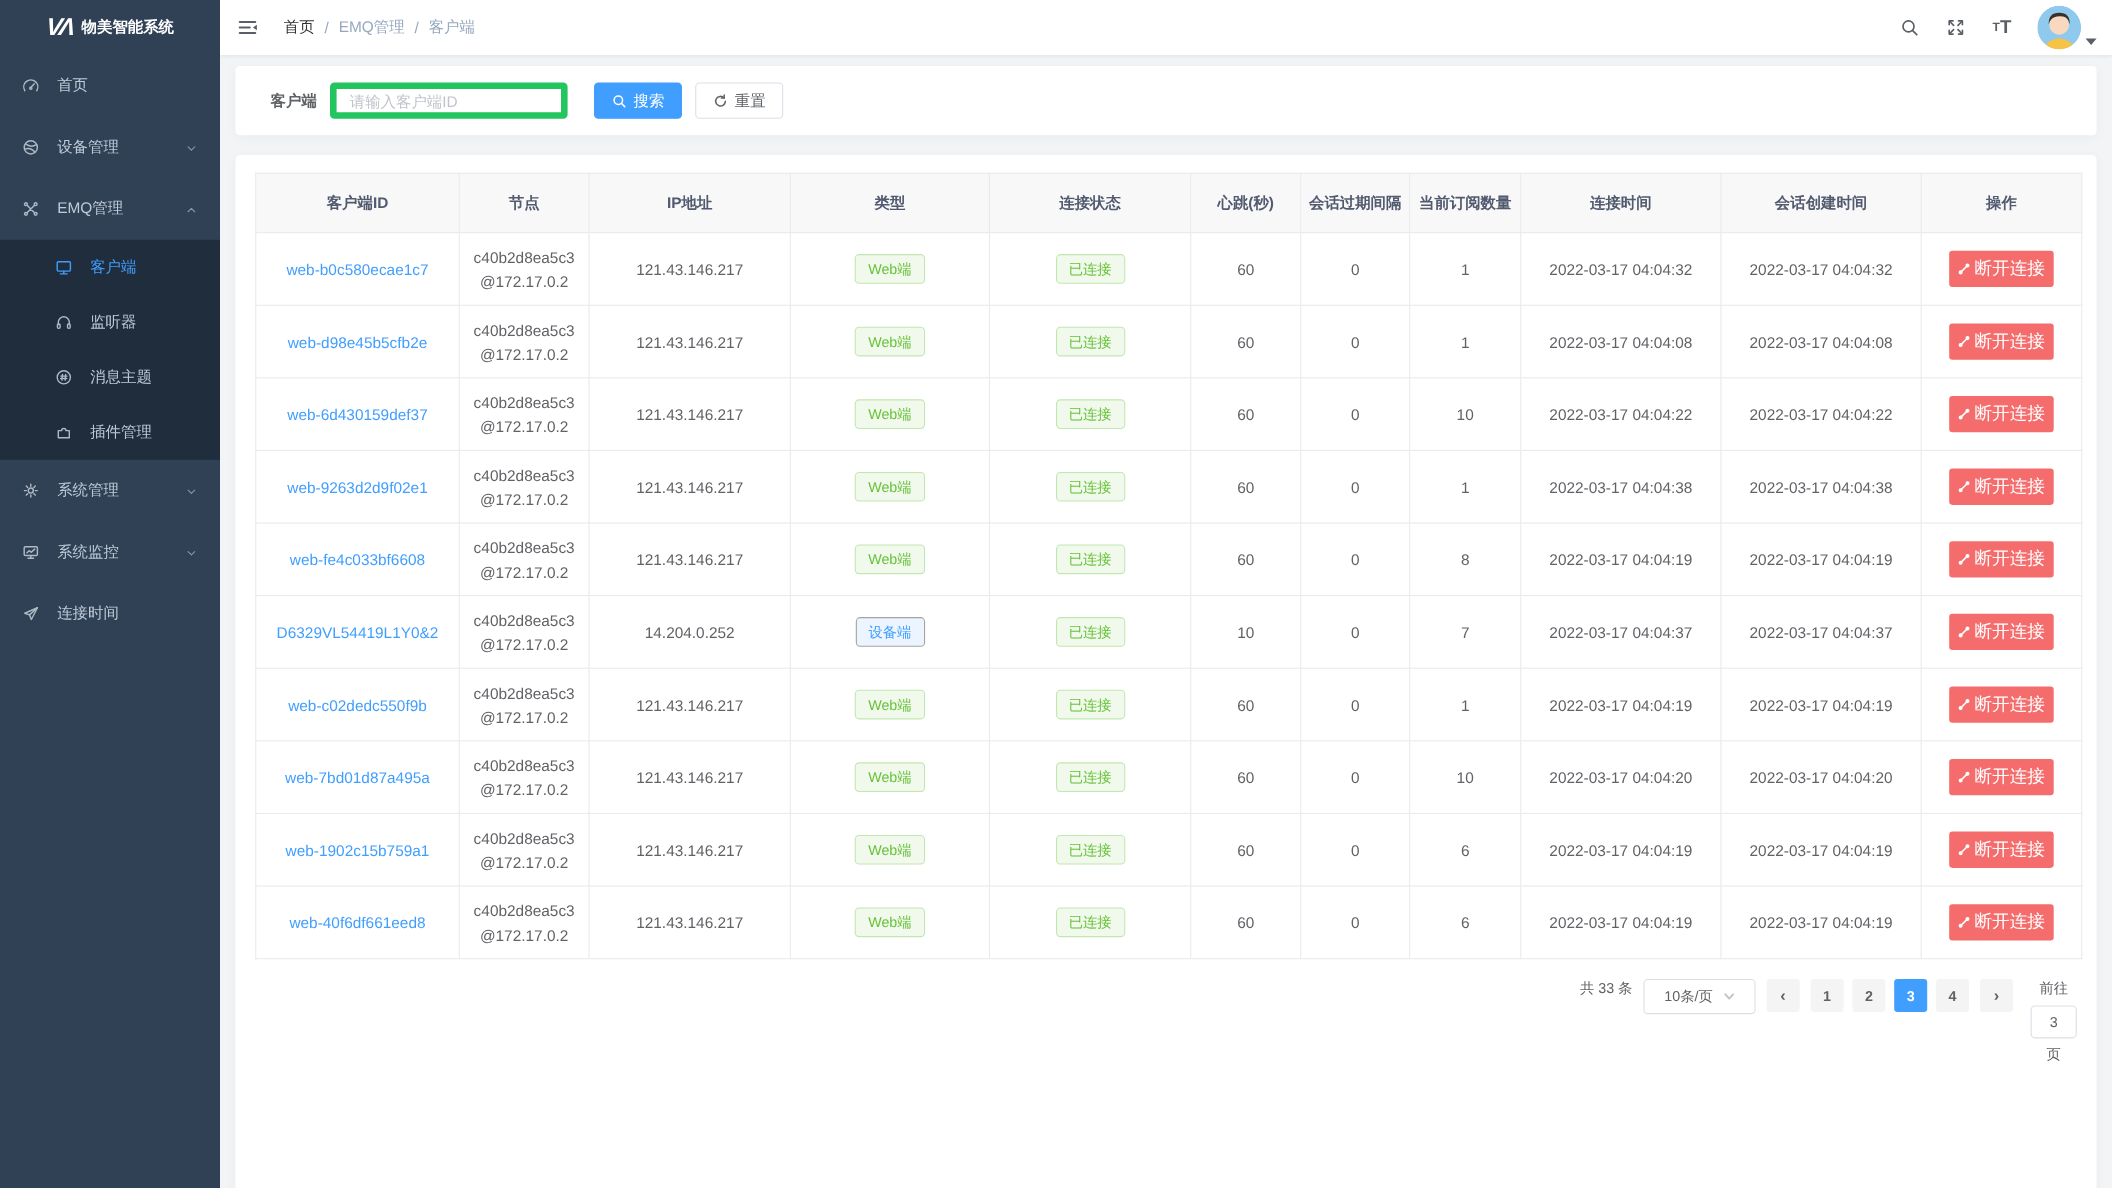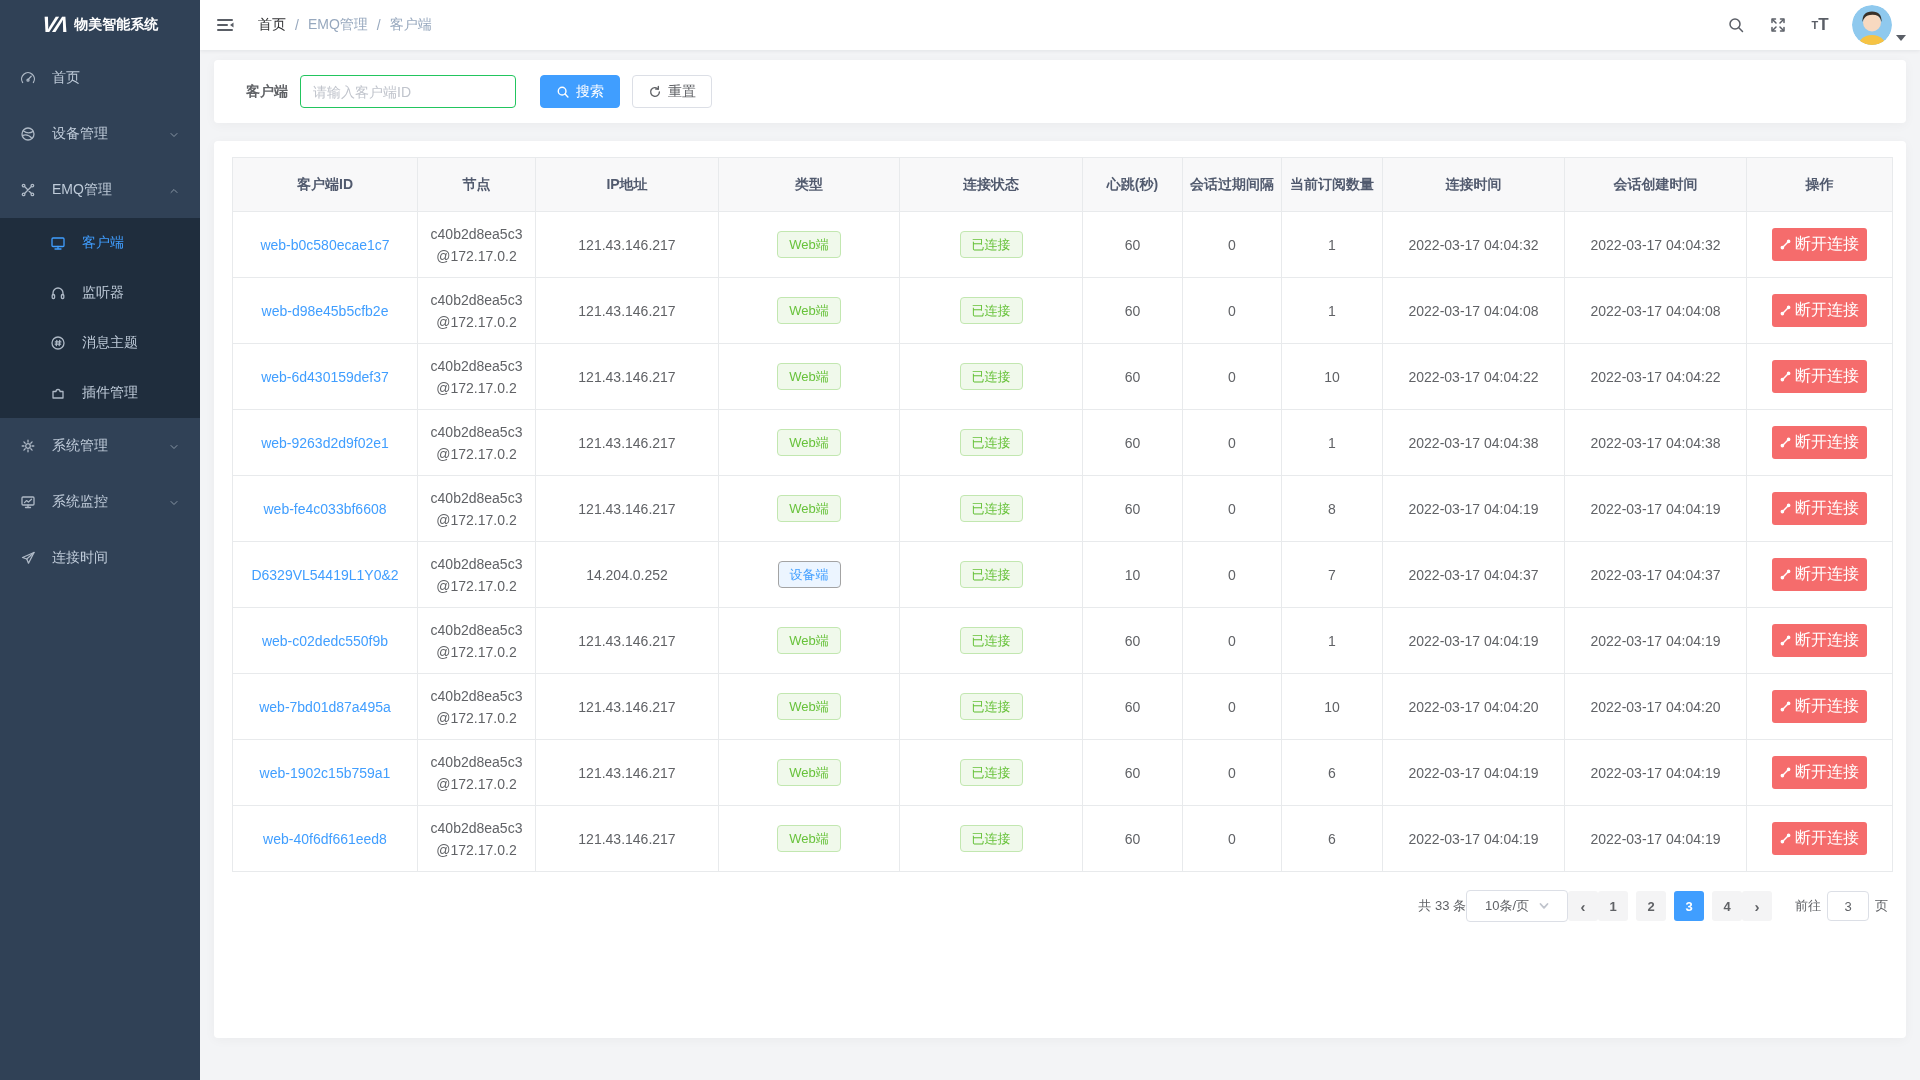--- a/index.html
+++ b/index.html
@@ -37,49 +37,49 @@
   .fontsize-btn .t-lg { font-size:17px; }
   .avatar-wrap { display:flex; align-items:flex-end; gap:4px; cursor:pointer; margin-left:6px; }
   .avatar { width:40px; height:40px; border-radius:50%; overflow:hidden; display:block; }
   .caret-down { width:0; height:0; border-left:5px solid transparent; border-right:5px solid transparent; border-top:6px solid #5a5e66; margin-bottom:4px; }
 
   
   .app-main { padding:10px 14px 0; }
   .card { background:#fff; border-radius:4px; box-shadow:0 2px 12px rgba(0,0,0,.04); }
   .search-card { padding:15px 32px; display:flex; align-items:center; gap:12px; }
   .search-label { font-weight:bold; color:#606266; }
-  .search-input { width:216px; height:33px; border:1px solid #22c55e; border-radius:4px; padding:0 12px; font-size:14px; color:#606266; outline:none; font-family:inherit; }
+  .search-input { width:216px; height:33px; border:6px solid #22c55e; border-radius:4px; padding:0 12px; font-size:14px; color:#606266; outline:none; font-family:inherit; }
   .search-input::placeholder { color:#c0c4cc; }
   .btn { height:33px; border-radius:4px; padding:0 15px; font-size:14px; display:inline-flex; align-items:center; gap:6px; cursor:pointer; font-family:Liberation Serif, serif; }
   .btn svg { width:14px; height:14px; fill:none; stroke:currentColor; stroke-width:1.6; stroke-linecap:round; }
   .btn-primary { background:#409eff; border:1px solid #409eff; color:#fff; margin-left:12px; }
   .btn-plain { background:#fff; border:1px solid #dcdfe6; color:#606266; }
 
   .table-card { margin-top:18px; padding:16px 18px 116px; }
   table { width:100%; border-collapse:collapse; table-layout:fixed; }
   th, td { border:1px solid #e8eaec; text-align:center; font-size:14px; }
   th { background:#f8f8f9; height:54px; color:#515a6e; font-weight:bold; }
   td { height:66px; color:#606266; }
   .cid { color:#409eff; cursor:pointer; }
   .node-line { line-height:22px; }
   .tag { display:inline-block; padding:6px 11px; font-size:13px; border-radius:4px; line-height:1; }
   .tag-green { color:#67c23a; background:#f0f9eb; border:1px solid #c2e7b0; }
   .tag-blue  { color:#409eff; background:#ecf5ff; border:1px solid #a3a3a3; }
   .btn-danger { background:#f56c6c; border:none; color:#fff; border-radius:3px; padding:6px 8px; font-size:16px; display:inline-flex; align-items:center; gap:4px; cursor:pointer; font-family:inherit; }
   .btn-danger svg { width:11px; height:11px; fill:none; stroke:#fff; stroke-width:1.6; stroke-linecap:round; }
 
   
-  .pagination { display:flex; align-items:center; justify-content:flex-end; margin-top:18px; font-size:13px; color:#606266; }
+  .pagination { display:flex; align-items:flex-start; justify-content:flex-end; gap:10px; margin-top:18px; font-size:13px; color:#606266; }
   .page-size-select { width:102px; height:32px; border:1px solid #dcdfe6; border-radius:4px; display:flex; align-items:center; justify-content:center; gap:10px; cursor:pointer; background:#fff; }
   .page-size-select svg { width:10px; height:10px; fill:none; stroke:#c0c4cc; stroke-width:1.8; stroke-linecap:round; stroke-linejoin:round; }
   .pg-btn { min-width:30px; height:30px; background:#f4f4f5; border:none; border-radius:3px; color:#606266; font-size:13px; font-weight:bold; cursor:pointer; font-family:inherit; }
   .pg-arrow { font-size:15px; line-height:1; }
   .pages { display:flex; gap:8px; }
   .pg-btn.active { background:#409eff; color:#fff; }
-  .goto-wrap { display:flex; align-items:center; gap:6px; margin-left:23px; color:#606266; }
+  .goto-wrap { display:flex; align-items:center; gap:6px; margin-left:6px; color:#606266;flex-direction:column; }
   .goto-input { width:42px; height:30px; border:1px solid #dcdfe6; border-radius:4px; text-align:center; font-size:13px; color:#606266; outline:none; font-family:inherit; }
 </style>
 </head>
 <body>
 
 <aside class="sidebar">
   <div class="logo">
     <span class="logo-mark">VΛ</span>
     <span class="logo-title">物美智能系统</span>
   </div>

